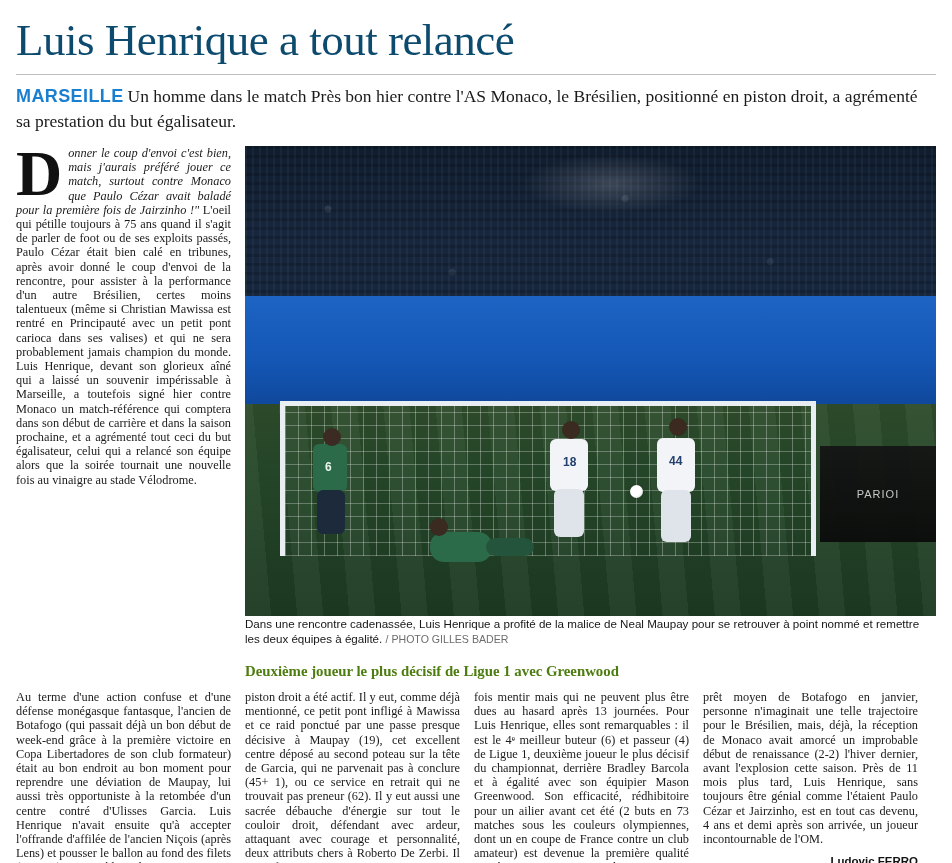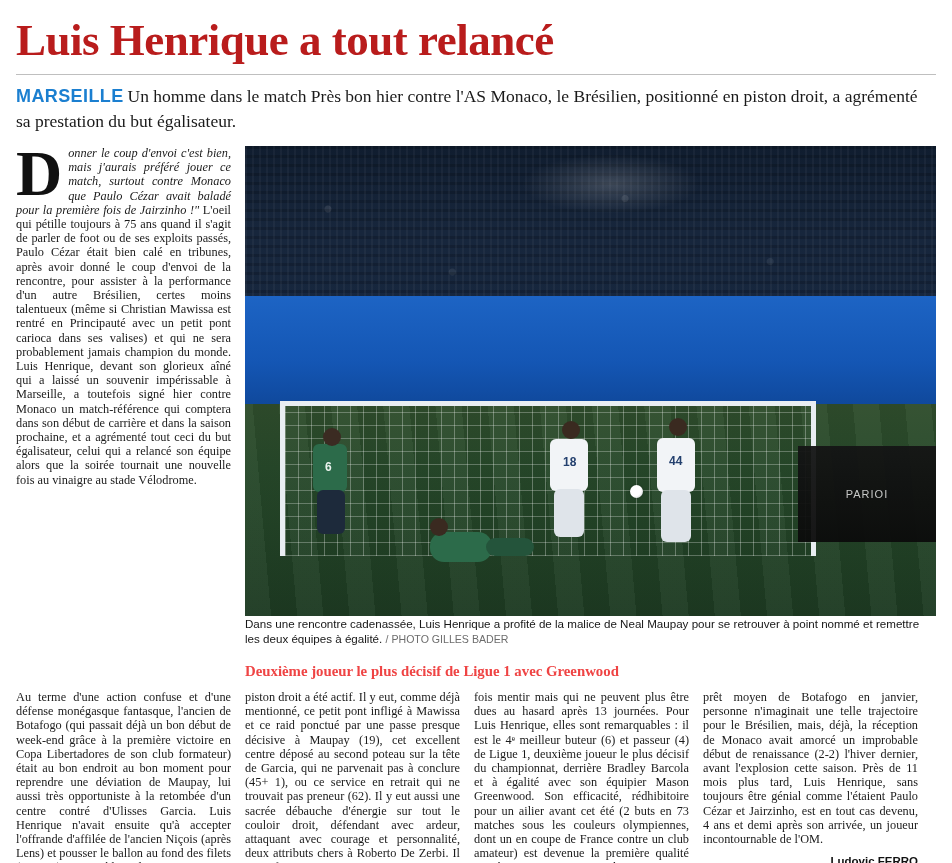--- a/index.html
+++ b/index.html
@@ -18,25 +18,25 @@
   .page {
     width: 952px;
     height: 863px;
     position: relative;
     padding: 0;
     box-sizing: border-box;
   }
   
   .headline {
     font-family: "Liberation Serif", serif;
-    font-weight: 700;
+    font-weight: 400;
     font-size: 45px;
     line-height: 52px;
     letter-spacing: -0.5px;
-    color: #b91c1c;
+    color: #0c4a6e;
     margin: 14px 16px 0 16px;
     padding: 0;
   }
   .rule-top {
     border: 0;
     border-top: 1px solid #bfbfbf;
     margin: 8px 16px 0 16px;
   }
   
   .standfirst {
@@ -159,21 +159,21 @@
   }
   .goal-post-right {
     position: absolute;
     right: 120px; top: 255px; bottom: 60px;
     width: 5px;
     background: #e9eef2;
   }
   .ad-board {
     position: absolute;
     right: 0; top: 300px;
-    width: 138px; height: 96px;
+    width: 116px; height: 96px;
     background: linear-gradient(180deg, #151515, #0b0b0b);
     color: #cfcfcf;
     font-family: "Liberation Sans", sans-serif;
     font-size: 11px;
     text-align: center;
     line-height: 96px;
     letter-spacing: 1px;
     opacity: 0.95;
   }
   .player {
@@ -208,21 +208,21 @@
     color: #6c6c6c;
     font-size: 10.6px;
   }
   
   .subhead {
     margin: 16px 0 0 0;
     font-family: "Liberation Serif", serif;
     font-weight: 700;
     font-size: 14.8px;
     line-height: 17px;
-    color: #ef4444;
+    color: #4d7c0f;
   }
   
   .bottom-cols {
     display: flex;
     margin: 10px 16px 0 16px;
     gap: 14px;
   }
   .col {
     width: 215px;
     flex: 0 0 215px;

